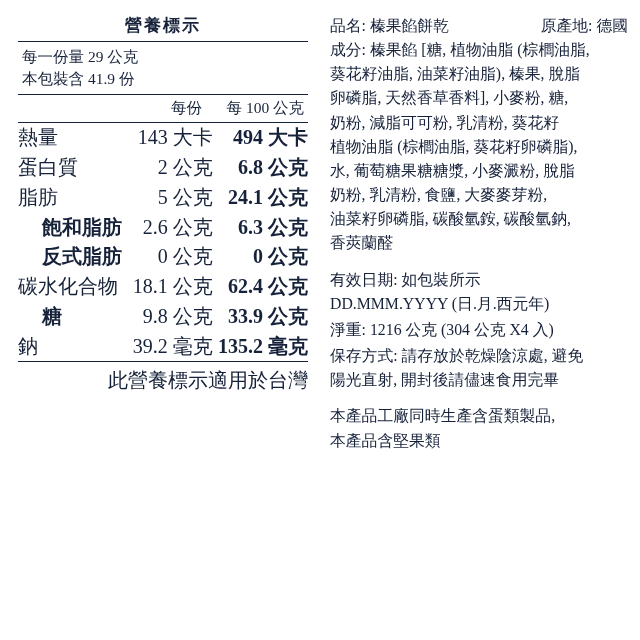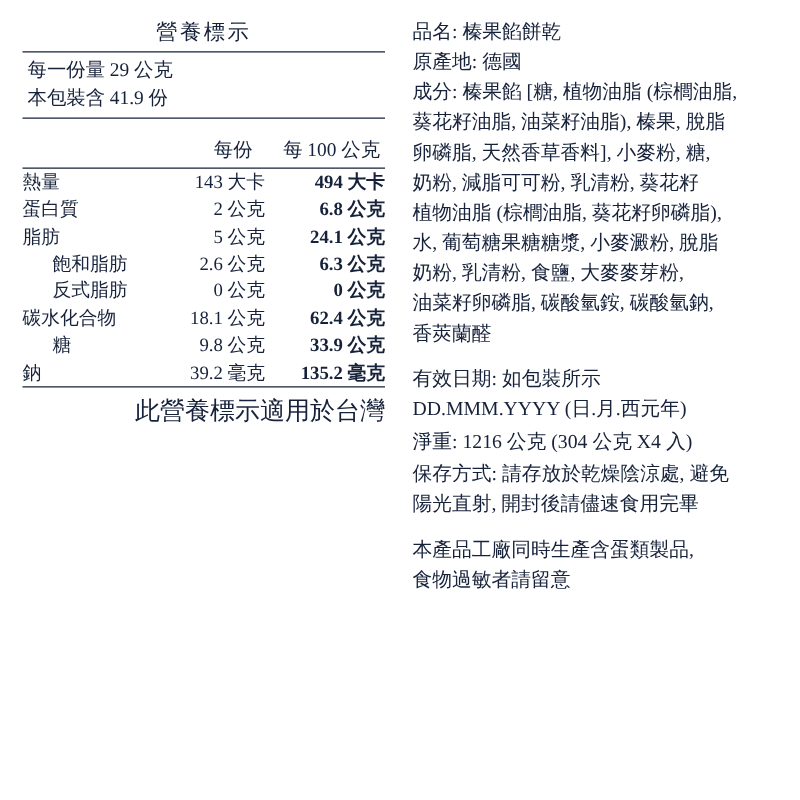--- a/index.html
+++ b/index.html
@@ -44,65 +44,65 @@
   
   .nutri-panel {
     width: 290px;
     margin-left: 4px;
   }
   .nutri-title {
     text-align: center;
     font-size: 17px;
     letter-spacing: 2px;
     padding-bottom: 4px;
+    font-weight: bold;
   }
   .rule {
     border-bottom: 1.6px solid #16213a;
     height: 0;
     margin: 0;
   }
   .rule-thin {
     border-bottom: 1px solid #16213a;
     height: 0;
     margin: 0;
   }
   .serving {
     font-size: 15.5px;
     line-height: 1.45;
     padding: 4px 0 3px 4px;
   }
   .colheads {
     display: flex;
     font-size: 15.5px;
     padding: 3px 0 3px 0;
-    margin-top: 12px;
   }
   .colheads .spacer { flex: 1 1 auto; }
   .colheads .c1 {
     width: 92px;
     text-align: right;
     padding-right: 6px;
   }
   .colheads .c2 {
     width: 96px;
     text-align: right;
     padding-right: 4px;
   }
   table.nutri {
     width: 100%;
     border-collapse: collapse;
-    font-size: 15px;
+    font-size: 20px;
   }
   table.nutri td {
     padding: 1.4px 0;
     vertical-align: baseline;
     white-space: nowrap;
   }
   td.nm { text-align: left; padding-left: 4px; }
-  td.nm.ind { padding-left: 24px; }
+  td.nm.ind { padding-left: 24px; font-weight: bold; }
   td.v1 { width: 92px; text-align: right; padding-right: 6px; }
   td.v2 { width: 96px; text-align: right; padding-right: 4px; font-weight: bold; }
   .foot-note {
     font-size: 20px;
     padding: 5px 0 0 4px;
     text-align: right;
   }
 
   
   .months {
@@ -120,21 +120,20 @@
   }
   .info p {
     margin: 0 0 0 0;
     text-indent: 0;
   }
   .info .blk { margin-bottom: 2px; }
   .gap { height: 10px; }
   .row-top {
     display: flex;
     justify-content: space-between;
-    flex-direction: column;
   }
   .row-top .rt { padding-right: 8px; }
 </style>
 </head>
 <body>
 
 <div class="page">
   <div class="columns">
 
     <div class="col-left">
@@ -246,20 +245,20 @@
         <div class="blk">
           <p>保存方式: 請存放於乾燥陰涼處, 避免</p>
           <p>陽光直射, 開封後請儘速食用完畢</p>
         </div>
 
 
         <div class="gap"></div>
 
         <div class="blk">
           <p>本產品工廠同時生產含蛋類製品,</p>
-          <p>食物過敏者請留意</p>
+          <p>本產品含堅果類</p>
         </div>
 
       </div>
     </div>
 
   </div>
 </div>
 
 </body></html>

